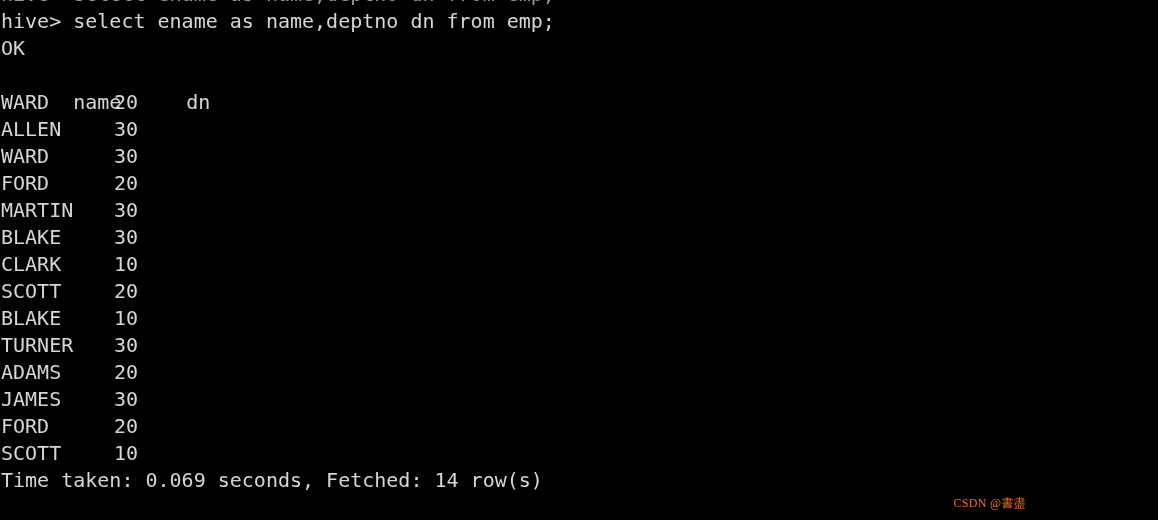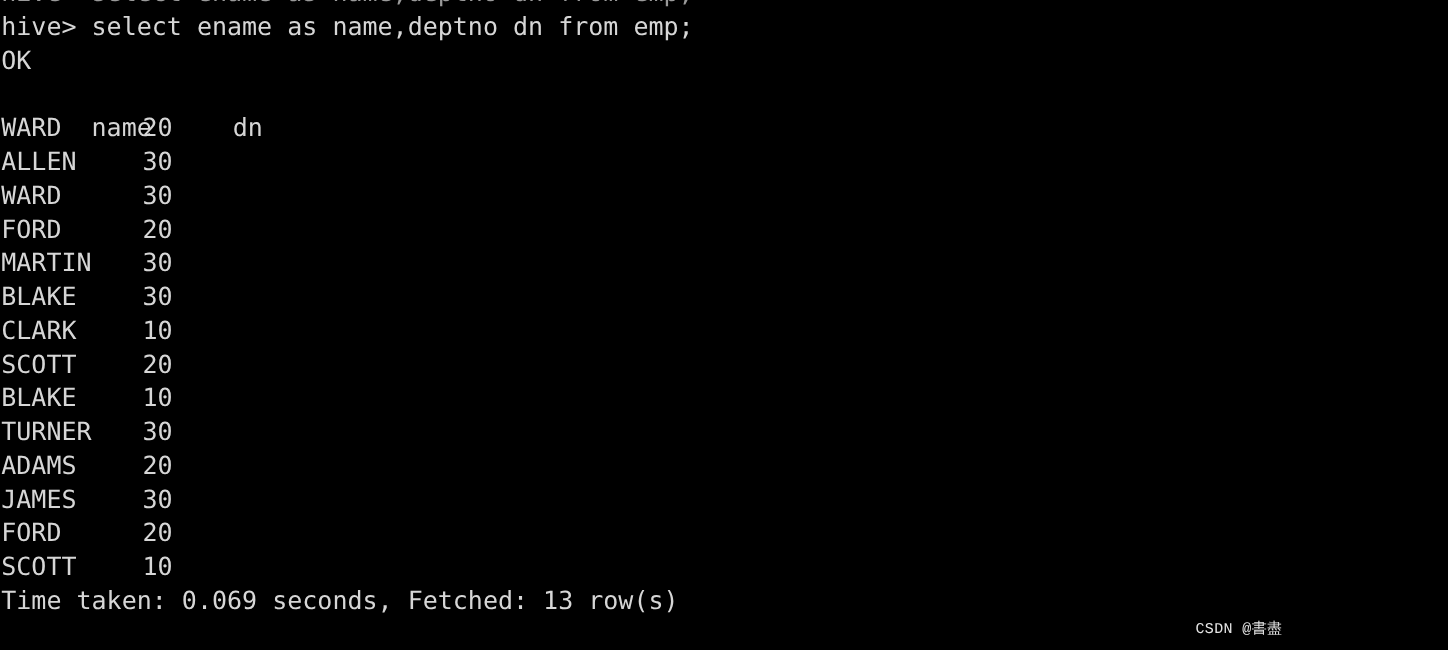--- a/index.html
+++ b/index.html
@@ -62,23 +62,23 @@
     height: 23px;
     background: #00f000;
     vertical-align: -4px;
     margin-left: 1px;
   }
 
   #watermark {
     position: absolute;
     right: 6px;
     bottom: 3px;
-    font-family: Liberation Mono, monospace;
+    font-family: Liberation Serif, serif;
     font-size: 12px;
-    color: #e5e5e5;
+    color: #f97316;
     letter-spacing: 0.3px;
     user-select: none;
     text-align: right;
   }
 </style>
 </head>
 <body>
 
 <div id="terminal">
   <div id="screen">
@@ -103,19 +103,19 @@
         <div class="line"><span class="col-name">CLARK</span><span class="col-dn">10</span></div>
         <div class="line"><span class="col-name">SCOTT</span><span class="col-dn">20</span></div>
         <div class="line"><span class="col-name">BLAKE</span><span class="col-dn">10</span></div>
         <div class="line"><span class="col-name">TURNER</span><span class="col-dn">30</span></div>
         <div class="line"><span class="col-name">ADAMS</span><span class="col-dn">20</span></div>
         <div class="line"><span class="col-name">JAMES</span><span class="col-dn">30</span></div>
         <div class="line"><span class="col-name">FORD</span><span class="col-dn">20</span></div>
         <div class="line"><span class="col-name">SCOTT</span><span class="col-dn">10</span></div>
       </div>
 
-    <div class="line">Time taken: 0.069 seconds, Fetched: 13 row(s)</div>
+    <div class="line">Time taken: 0.069 seconds, Fetched: 14 row(s)</div>
 
 
   </div>
 
   <div id="watermark">CSDN @書盡</div>
 </div>
 
 </body></html>

